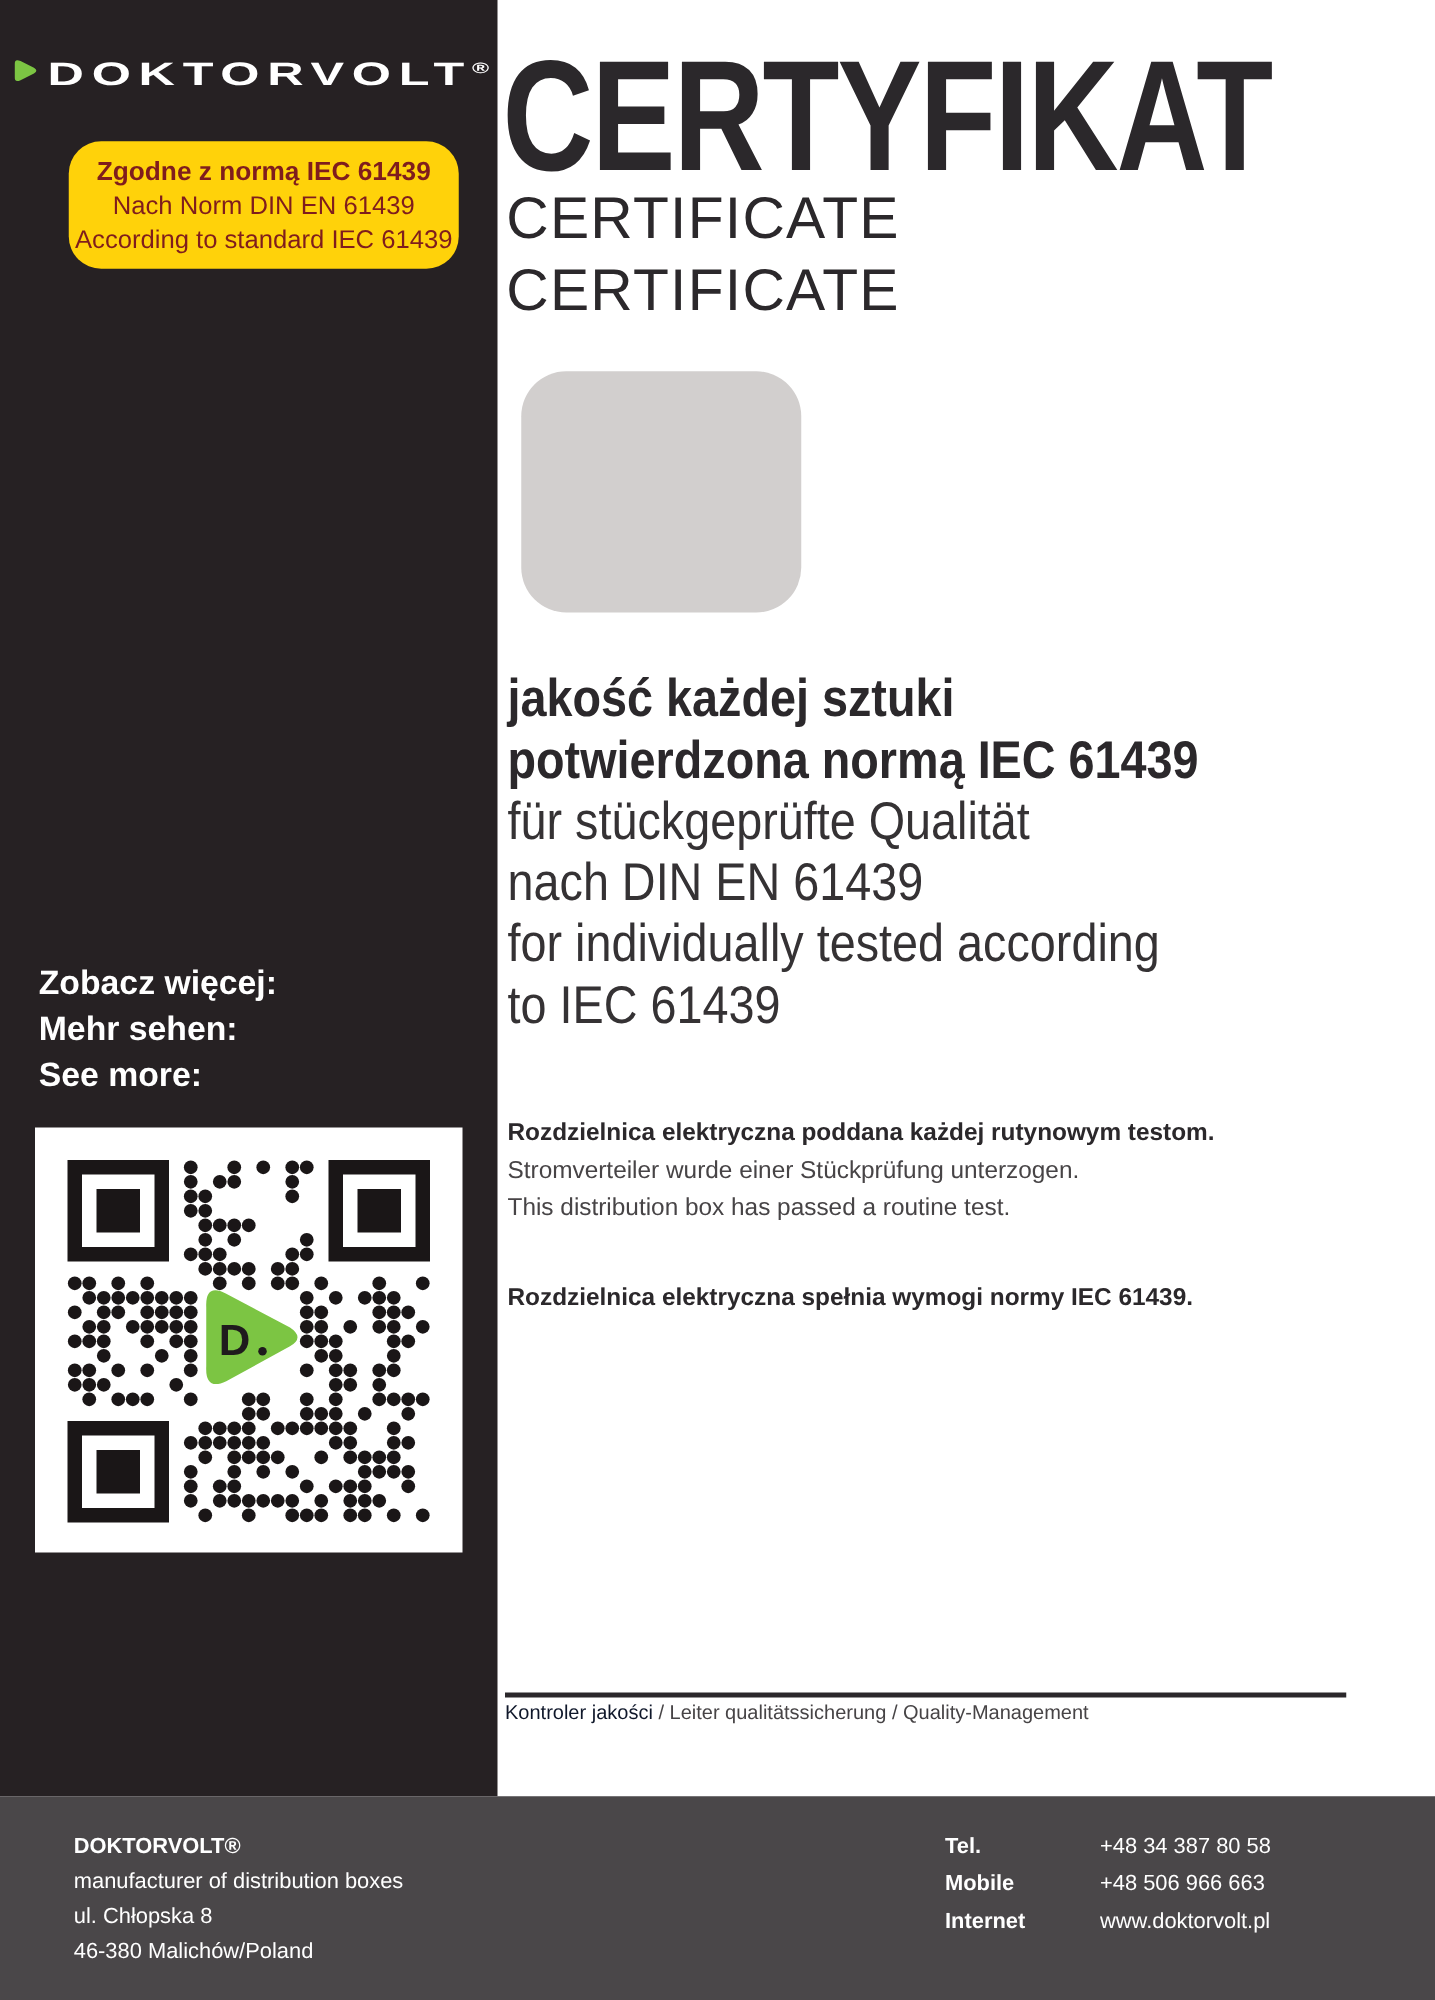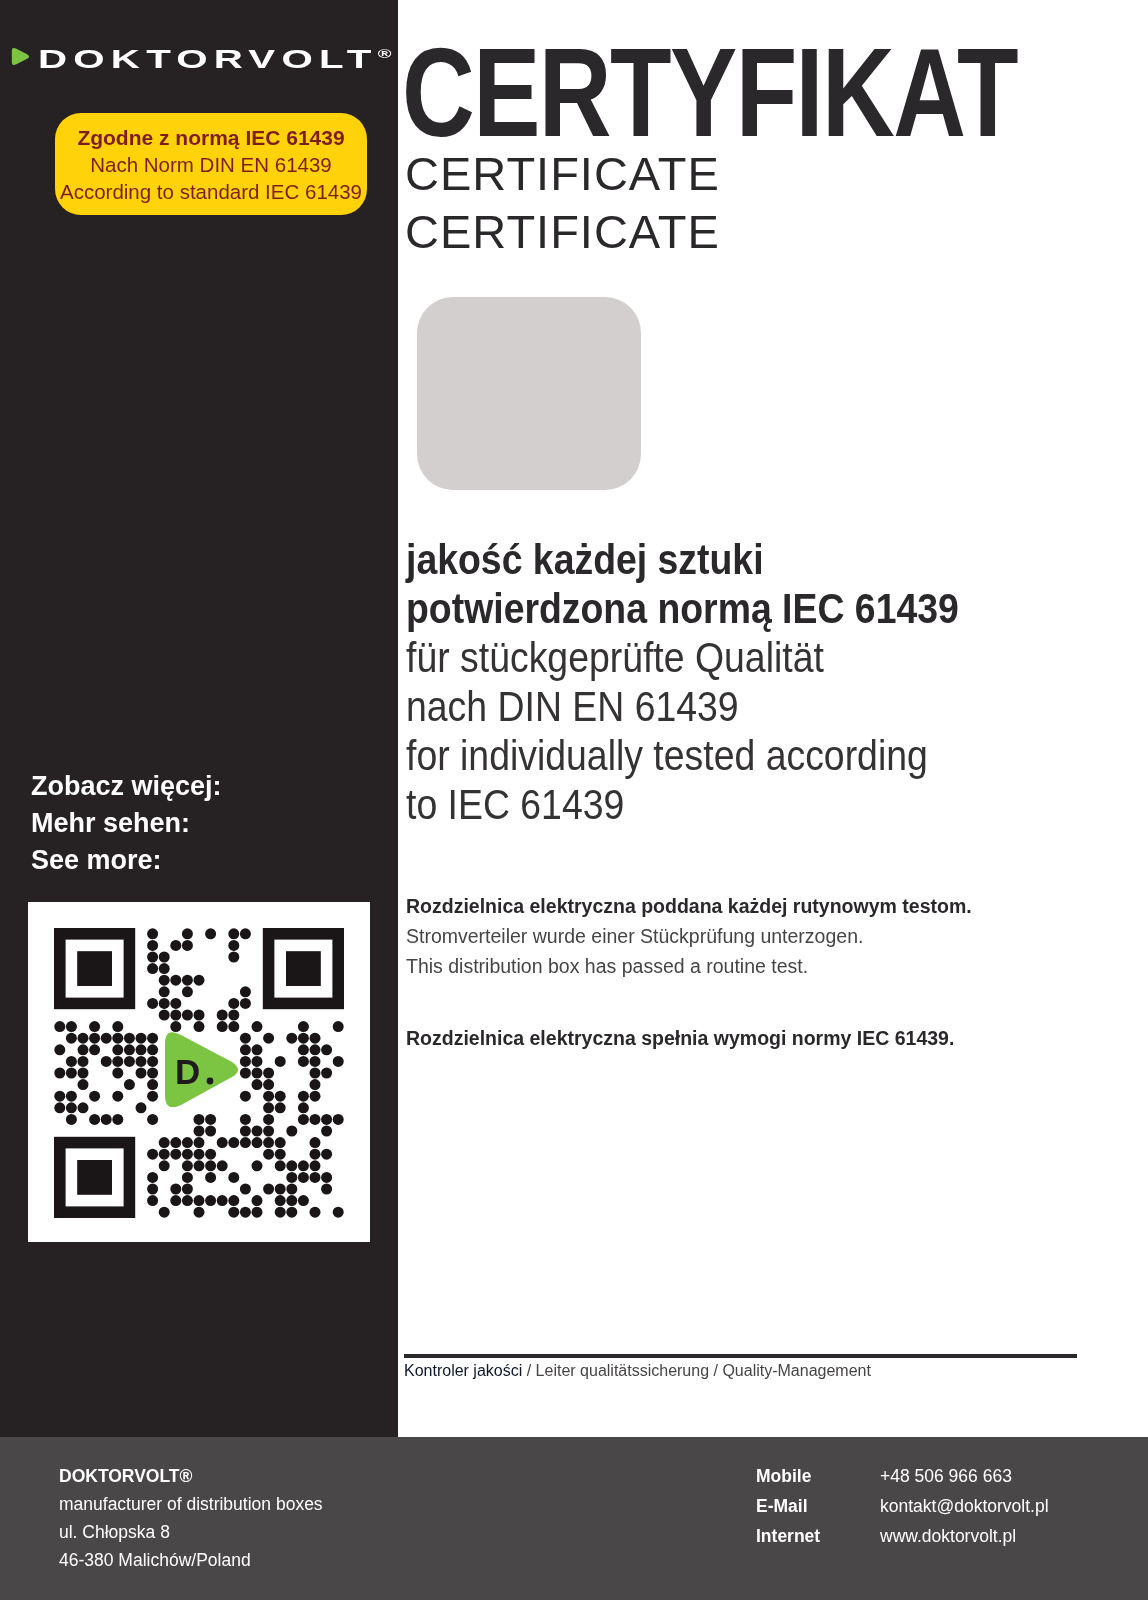--- a/index.html
+++ b/index.html
@@ -331,25 +331,25 @@
 
 <div class="footer">
   <div class="f-left">
     <div class="fc">DOKTORVOLT®</div>
     <div>manufacturer of distribution boxes</div>
     <div>ul. Chłopska 8</div>
     <div>46-380 Malichów/Poland</div>
   </div>
   <div class="f-contacts">
     <div class="f-row">
+      <span class="f-label">Tel.</span>
+      <span class="f-value">+48 34 387 80 58</span>
+    </div>
+    <div class="f-row">
       <span class="f-label">Mobile</span>
       <span class="f-value">+48 506 966 663</span>
-    </div>
-    <div class="f-row">
-      <span class="f-label">E-Mail</span>
-      <span class="f-value">kontakt@doktorvolt.pl</span>
     </div>
     <div class="f-row">
       <span class="f-label">Internet</span>
       <span class="f-value">www.doktorvolt.pl</span>
     </div>
   </div>
 </div>
 
 </body></html>

